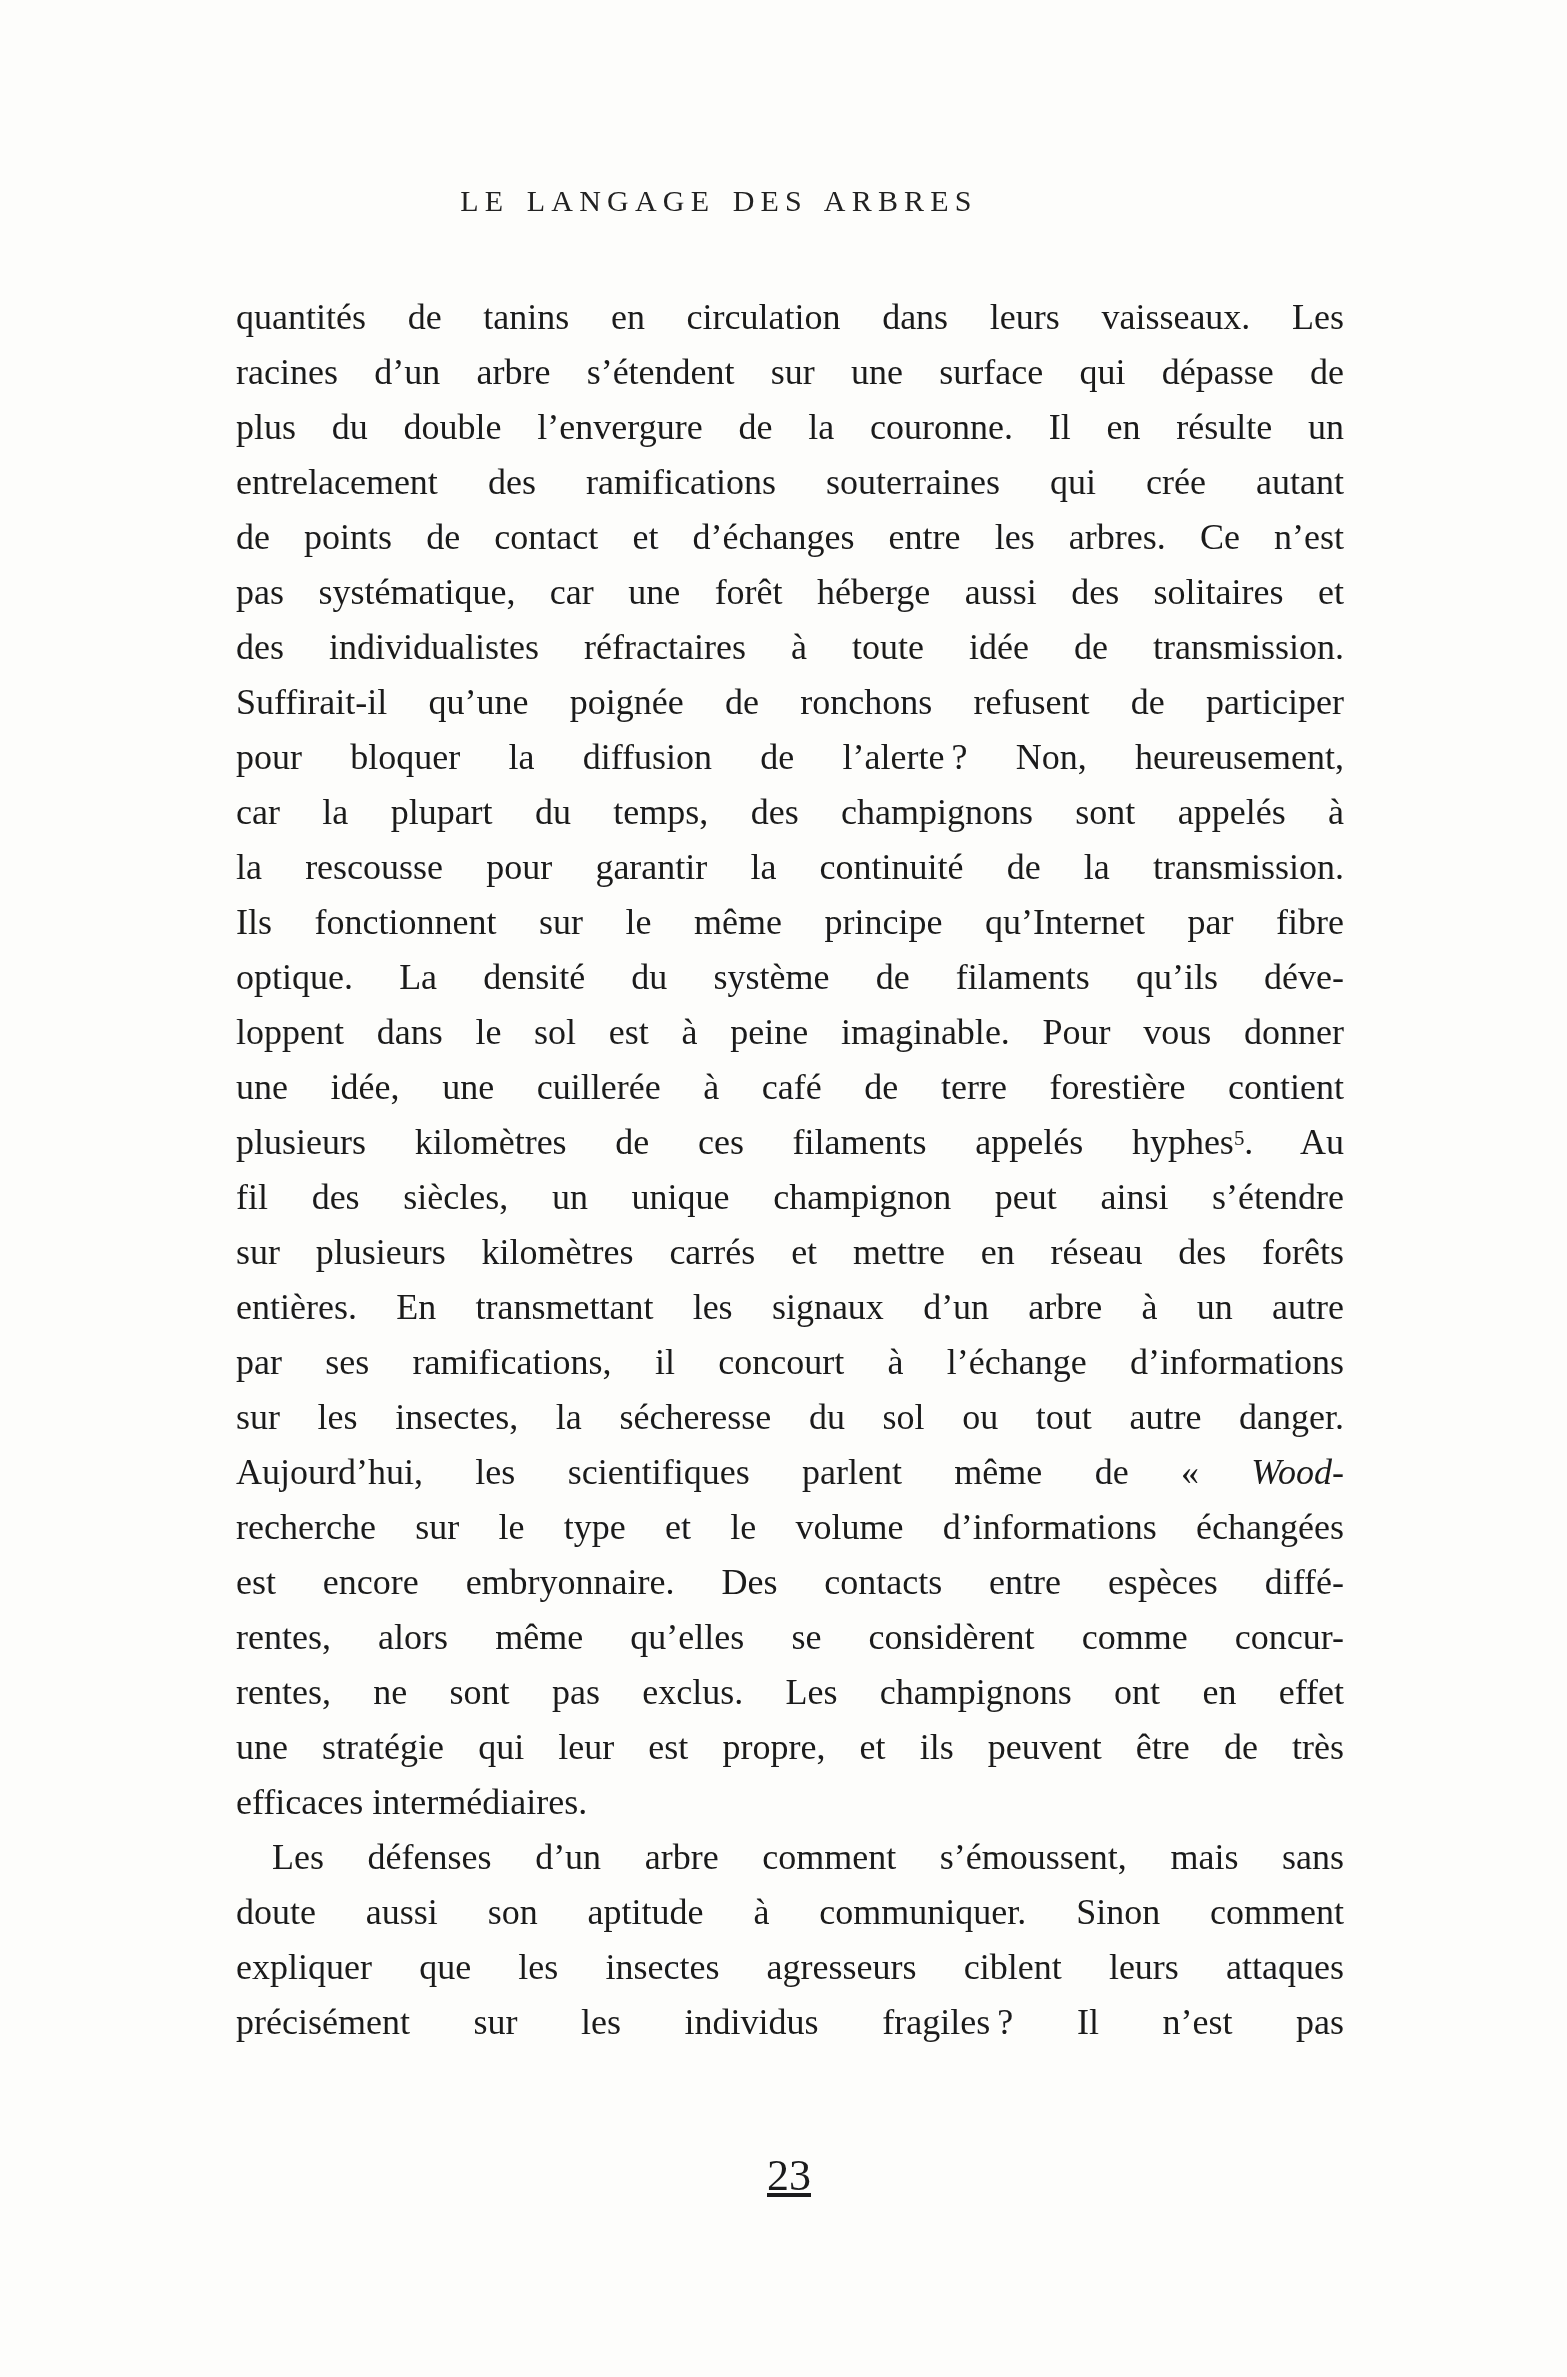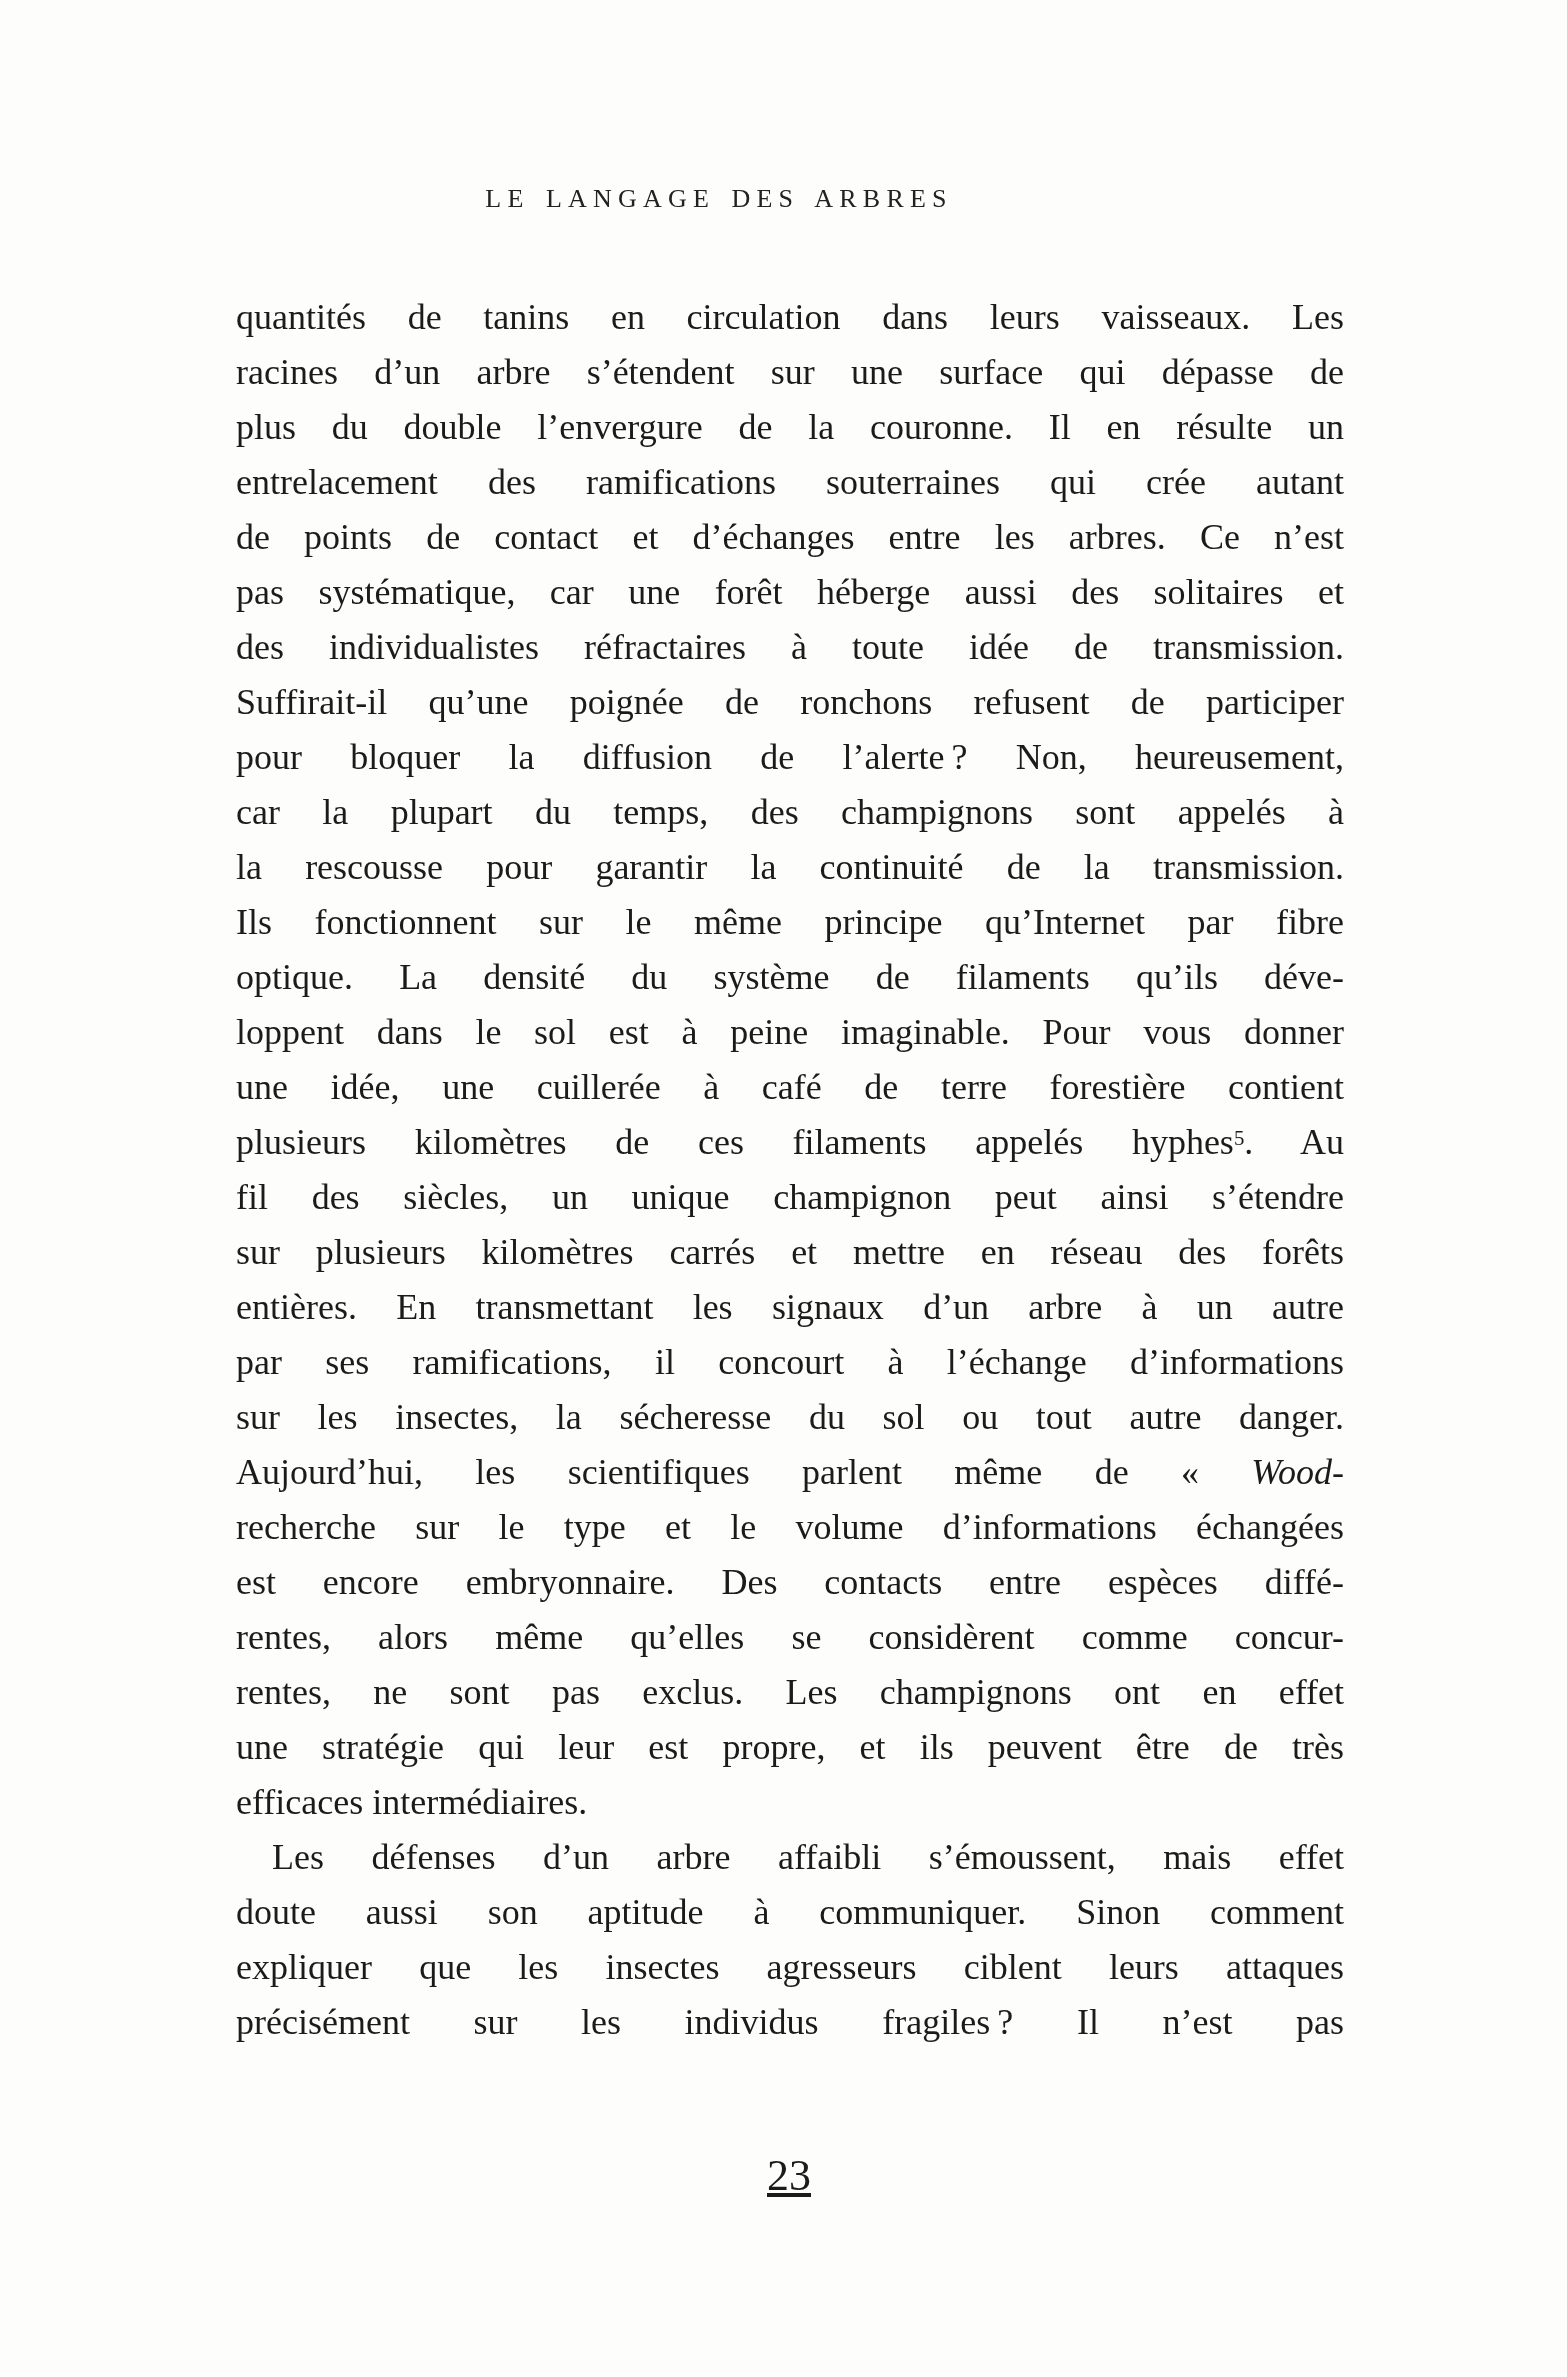--- a/index.html
+++ b/index.html
@@ -15,21 +15,21 @@
     background: #fdfdfb;
     color: #1b1b1b;
     font-family: "Liberation Serif", serif;
     overflow: hidden;
   }
   .running-head {
     position: absolute;
     top: 186px;
     left: 719px;
     transform: translateX(-50%);
-    font-size: 26px;
+    font-size: 30px;
     line-height: 1;
     letter-spacing: 6.2px;
     word-spacing: 3.8px;
     white-space: nowrap;
     color: #222;
     text-align: center;
   }
   .body-text {
     position: absolute;
     top: 290px;
@@ -99,21 +99,21 @@
     <div class="line"><span>entières. En transmettant les signaux d’un arbre à un autre</span></div>
     <div class="line"><span>par ses ramifications, il concourt à l’échange d’informations</span></div>
     <div class="line"><span>sur les insectes, la sécheresse du sol ou tout autre danger.</span></div>
     <div class="line"><span>Aujourd’hui, les scientifiques parlent même de «&nbsp;</span><span class="it">Wood-</span></div>
     <div class="line"><span>recherche sur le type et le volume d’informations échangées</span></div>
     <div class="line"><span>est encore embryonnaire. Des contacts entre espèces diffé-</span></div>
     <div class="line"><span>rentes, alors même qu’elles se considèrent comme concur-</span></div>
     <div class="line"><span>rentes, ne sont pas exclus. Les champignons ont en effet</span></div>
     <div class="line"><span>une stratégie qui leur est propre, et ils peuvent être de très</span></div>
     <div class="line end"><span>efficaces intermédiaires.</span></div>
-    <div class="line indent"><span>Les défenses d’un arbre affaibli s’émoussent, mais effet</span></div>
+    <div class="line indent"><span>Les défenses d’un arbre comment s’émoussent, mais sans</span></div>
     <div class="line"><span>doute aussi son aptitude à communiquer. Sinon comment</span></div>
     <div class="line"><span>expliquer que les insectes agresseurs ciblent leurs attaques</span></div>
     <div class="line"><span>précisément sur les individus fragiles ? Il n’est pas</span></div>
   </div>
 
   <div class="page-number">23</div>
 
 </div>
 
 

